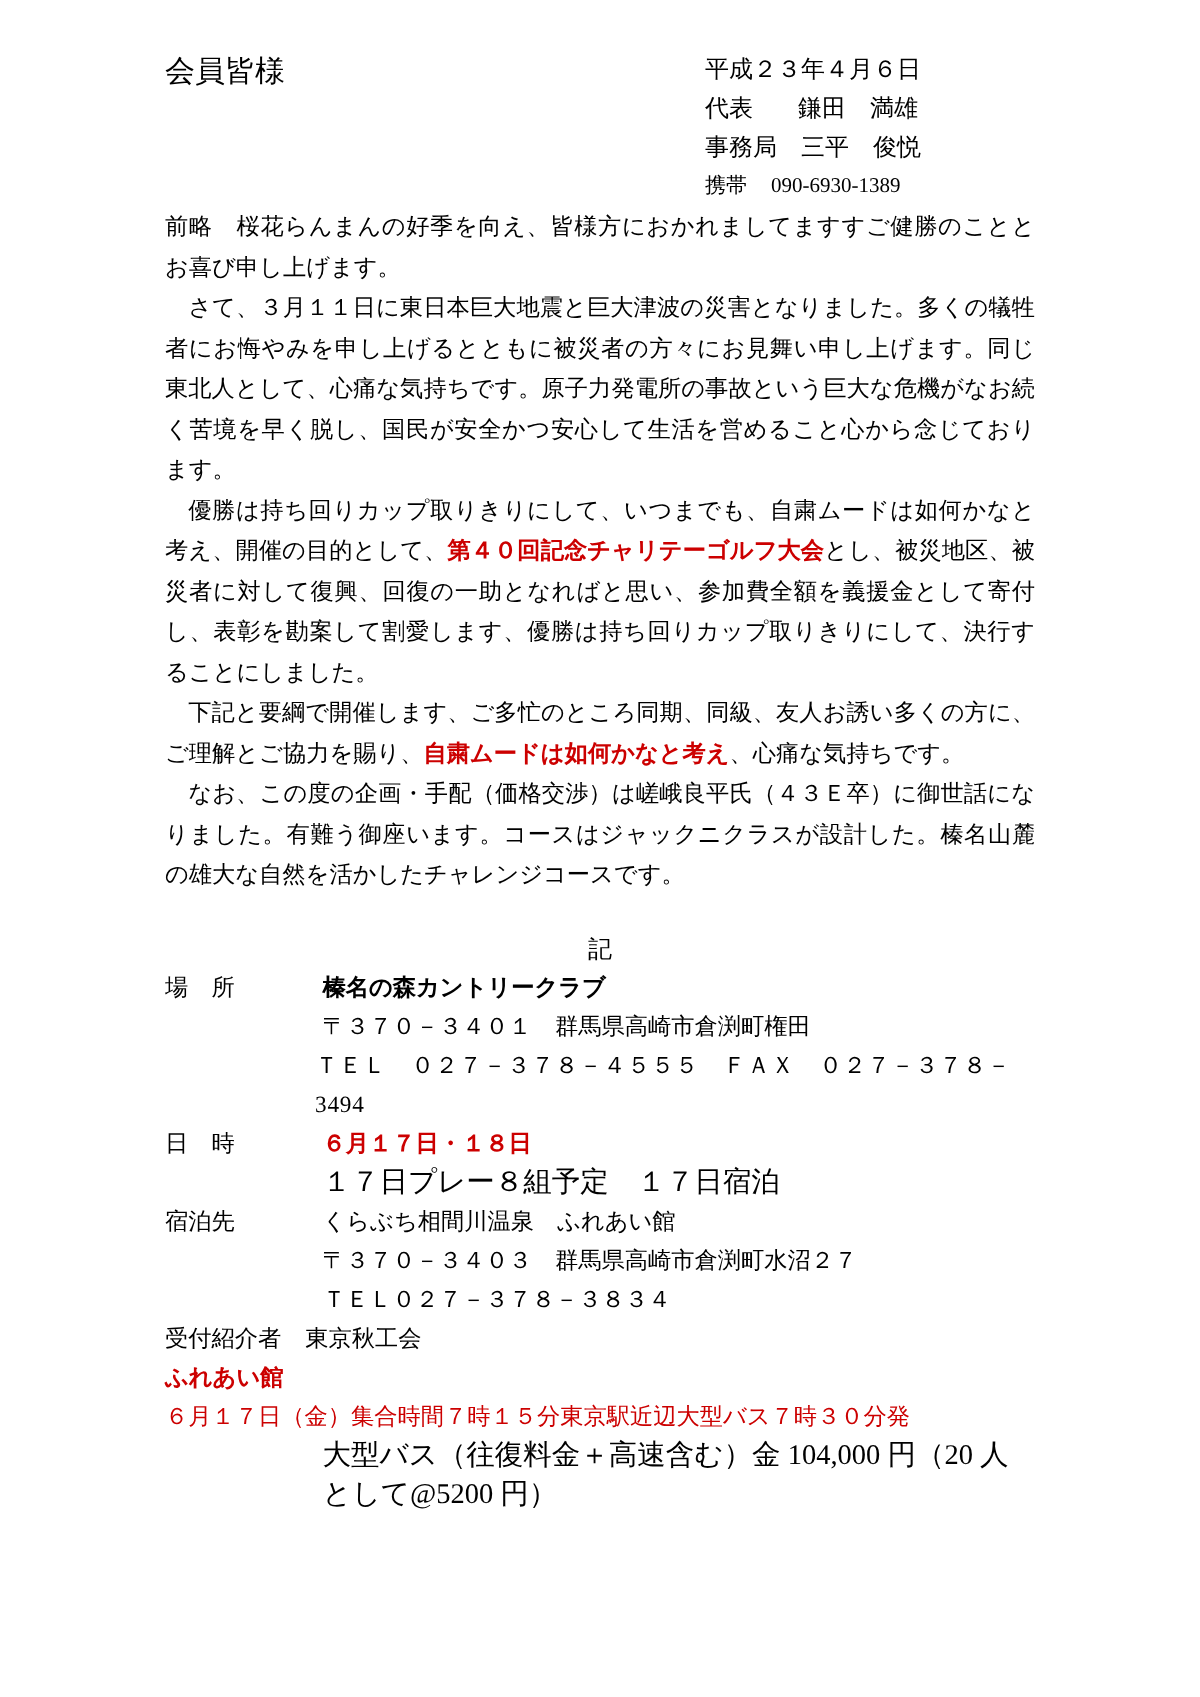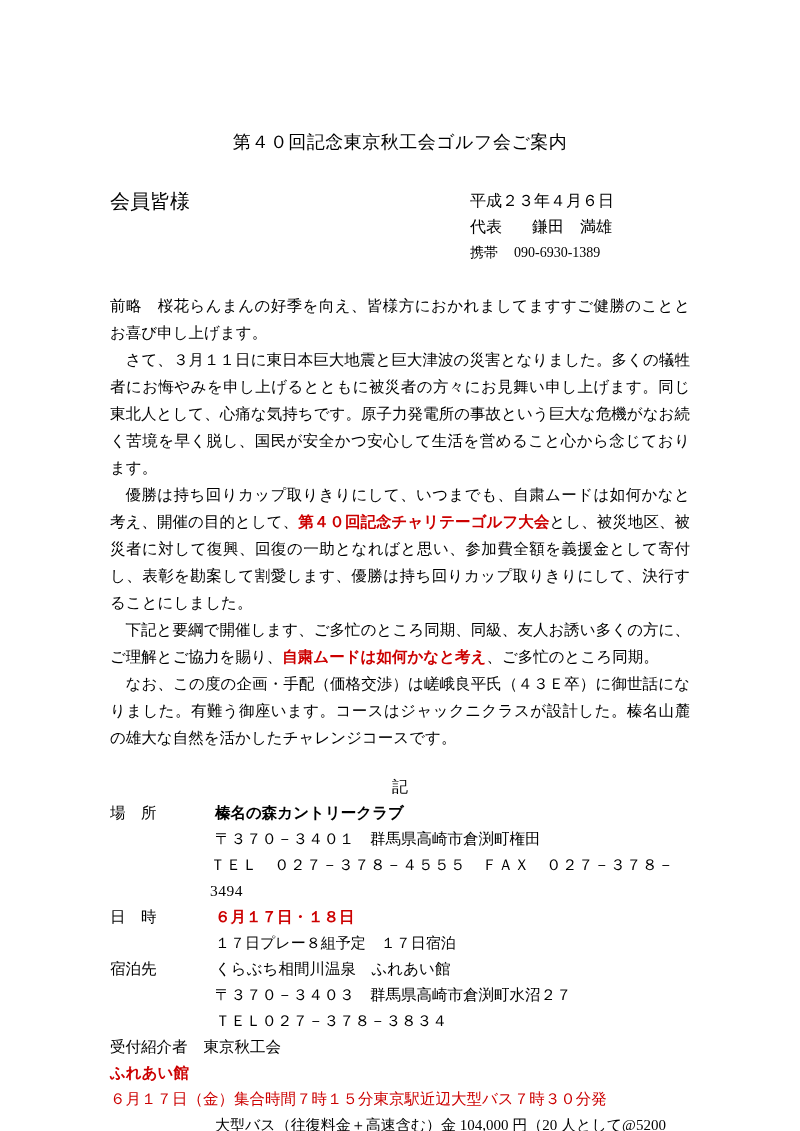--- a/index.html
+++ b/index.html
@@ -84,47 +84,49 @@
     vertical-align: top;
   }
   .d-value {
     display: inline-block;
     vertical-align: top;
   }
   .bold { font-weight: bold; }
   .sub { padding-left: 105px; }
   .sub2 { padding-left: 100px; }
   .mono-wide { letter-spacing: 0.5px; }
-  .small { font-size: 15px; }
+  .small { font-size: 19px; }
 </style>
 </head>
 <body>
 
 <div class="page">
 
-  <div class="title">第４０回記念東京秋工会ゴルフ会ご案内</div>
 
   <div class="header-row">
     <div class="addressee">会員皆様</div>
     <div class="sender-block">
       <div>平成２３年４月６日</div>
       <div>
         <span>代表</span><span class="sp8"></span><span>鎌田　満雄</span>
+      </div>
+      <div>
+        <span>事務局</span><span class="sp4"></span><span>三平　俊悦</span>
       </div>
       <div class="line-sm">
         <span>携帯</span><span class="sp4"></span><span>090-6930-1389</span>
       </div>
     </div>
   </div>
 
   <div class="body-text">
     <p>前略　桜花らんまんの好季を向え、皆様方におかれましてますすご健勝のこととお喜び申し上げます。</p>
     <p class="indent">さて、３月１１日に東日本巨大地震と巨大津波の災害となりました。多くの犠牲者にお悔やみを申し上げるとともに被災者の方々にお見舞い申し上げます。同じ東北人として、心痛な気持ちです。原子力発電所の事故という巨大な危機がなお続く苦境を早く脱し、国民が安全かつ安心して生活を営めること心から念じております。</p>
     <p class="indent"><span>優勝は持ち回りカップ取りきりにして、いつまでも、自粛ムードは如何かなと考え、開催の目的として、</span><span class="red-bold">第４０回記念チャリテーゴルフ大会</span><span>とし、被災地区、被災者に対して復興、回復の一助となればと思い、参加費全額を義援金として寄付し、表彰を勘案して割愛します、優勝は持ち回りカップ取りきりにして、決行することにしました。</span></p>
-    <p class="indent"><span>下記と要綱で開催します、ご多忙のところ同期、同級、友人お誘い多くの方に、ご理解とご協力を賜り、</span><span class="red-bold">自粛ムードは如何かなと考え</span><span>、ご多忙のところ同期。</span></p>
+    <p class="indent"><span>下記と要綱で開催します、ご多忙のところ同期、同級、友人お誘い多くの方に、ご理解とご協力を賜り、</span><span class="red-bold">自粛ムードは如何かなと考え</span><span>、心痛な気持ちです。</span></p>
     <p class="indent">なお、この度の企画・手配（価格交渉）は嵯峨良平氏（４３Ｅ卒）に御世話になりました。有難う御座います。コースはジャックニクラスが設計した。榛名山麓の雄大な自然を活かしたチャレンジコースです。</p>
   </div>
 
   <div class="center-ki">記</div>
 
   <div class="details">
 
     <div class="d-row">
       <span class="d-label">場　所</span><span class="d-value bold">榛名の森カントリークラブ</span>
     </div>

